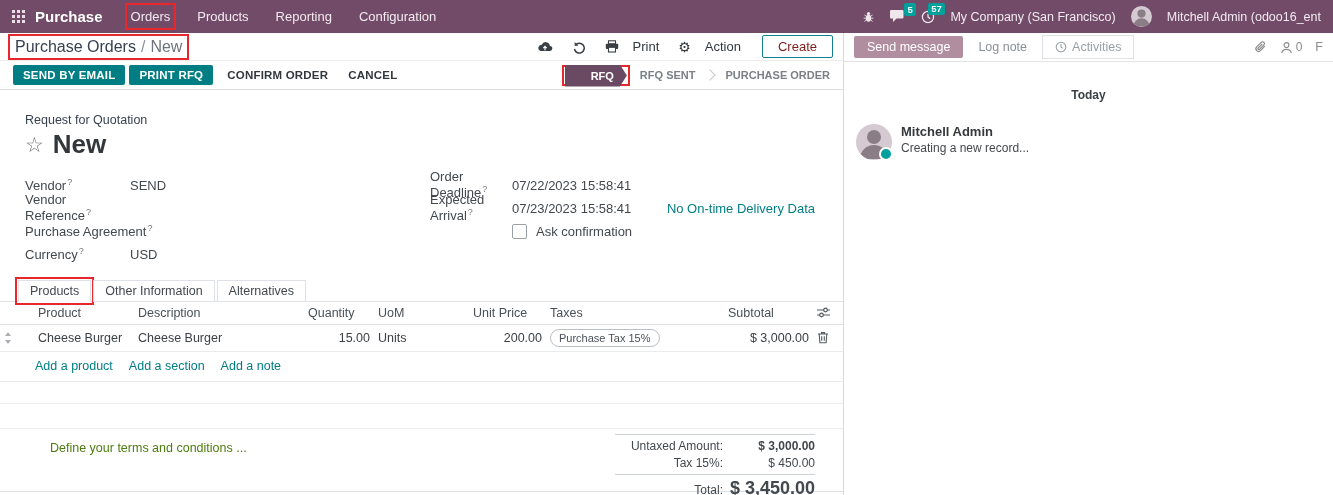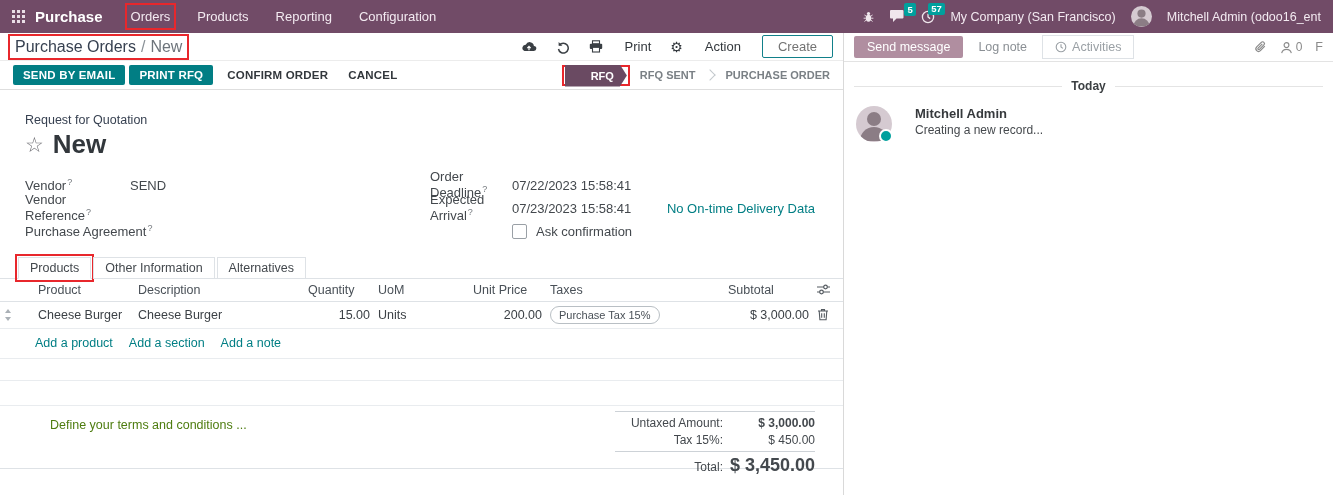--- a/index.html
+++ b/index.html
@@ -23,23 +23,23 @@
   .main{display:flex;height:462px;}
   .left-pane{width:843px;flex:0 0 843px;display:flex;flex-direction:column;background:#fff;}
   .chatter{flex:1;border-left:1px solid #d9d9d9;background:#fff;display:flex;flex-direction:column;overflow:hidden;}
   
   .control-row{height:27px;display:flex;align-items:center;padding:0 10px;border-bottom:1px solid #ececec;}
   .breadcrumb{font-size:16px;outline:2px solid #e8272c;outline-offset:2px;padding:0 3px;margin-left:2px;white-space:nowrap;}
   .bc-parent{color:#374151;cursor:pointer;}
   .bc-sep{color:#8b9298;margin:0 5px;}
   .bc-current{color:#6d747b;}
   .cp-right{margin-left:auto;display:flex;align-items:center;gap:19px;font-size:13px;color:#32373c;}
-  .cp-btn{display:flex;align-items:center;gap:22px;cursor:pointer;}
+  .cp-btn{display:flex;align-items:center;gap:14px;cursor:pointer;}
   .gear{font-size:14px;line-height:1;}
-  .create-btn{border:1px solid #11808a;background:#fff;color:#737373;font-size:13px;
+  .create-btn{border:1px solid #11808a;background:#fff;color:#7f1d1d;font-size:13px;
               padding:3px 15px;border-radius:2px;cursor:pointer;font-family:inherit;margin-left:2px;}
   
   .status-row{height:28px;display:flex;align-items:center;padding-left:13px;border-bottom:1px solid #dedede;}
   .btn-teal{background:#017E84;color:#fff;font-weight:bold;font-size:11.5px;padding:4px 10px;
             margin-right:4px;border-radius:2px;cursor:pointer;letter-spacing:.2px;}
   .btn-flat{color:#32373c;font-weight:bold;font-size:11.5px;padding:4px 10px;cursor:pointer;letter-spacing:.2px;}
   .steps{margin-left:auto;display:flex;align-items:center;margin-right:8px;}
   .ann-rfq{outline:2px solid #e8272c;outline-offset:1px;margin-right:8px;}
   .step-pill{background:#6a4a62;color:#fff;font-size:11px;font-weight:bold;padding:5px 13px 5px 26px;
              clip-path:polygon(0 0,calc(100% - 7px) 0,100% 50%,calc(100% - 7px) 100%,0 100%);cursor:pointer;}
@@ -97,24 +97,24 @@
   
   .chat-head{height:28px;display:flex;align-items:center;padding:0 10px;border-bottom:1px solid #e3e3e3;}
   .send-btn{background:#b08ea0;color:#fff;font-size:12.5px;padding:4px 13px;border:none;
             border-radius:2px;cursor:pointer;font-family:inherit;}
   .lognote-btn{color:#8a8f94;font-size:12.5px;margin-left:15px;cursor:pointer;}
   .activities-btn{margin-left:15px;display:flex;align-items:center;gap:5px;color:#9aa0a5;font-size:12.5px;
                   border:1px solid #dee2e6;background:#fff;padding:4px 12px;cursor:pointer;}
   .chat-tools{margin-left:auto;display:flex;align-items:center;gap:13px;color:#8a8a8a;}
   .follower{display:flex;align-items:center;gap:3px;font-size:12px;cursor:pointer;}
   .follow-partial{font-size:12.5px;cursor:pointer;}
-  .date-divider{margin:17px 10px 0;display:flex;align-items:center;gap:9px;}
+  .date-divider{margin:17px 10px 0;display:flex;align-items:center;gap:9px;flex-direction:column;}
   .date-divider .line{flex:1;height:1px;background:#e4e4e4;}
   .date-divider .dtxt{font-size:12px;font-weight:bold;color:#3c4043;}
-  .message{margin:13px 12px;display:flex;gap:23px;}
+  .message{margin:13px 12px;display:flex;gap:9px;}
   .avatar{width:36px;height:36px;border-radius:50%;background:#d5cad1;position:relative;flex:0 0 auto;}
   .avatar svg{border-radius:50%;}
   .status-dot{position:absolute;right:-1px;bottom:-1px;width:10px;height:10px;border-radius:50%;
               background:#00A09D;border:2px solid #fff;}
   .msg-author{font-size:13px;font-weight:bold;color:#36393c;}
   .msg-body{font-size:12px;color:#45494d;margin-top:2px;}
 </style>
 </head>
 <body>
 
@@ -242,20 +242,24 @@
             <span class="flabel"><span>Vendor</span><sup>?</sup></span>
             <span class="fval">SEND</span>
           </div>
           <div class="frow">
             <span class="flabel"><span>Vendor Reference</span><sup>?</sup></span>
             <span class="fval"></span>
           </div>
           <div class="frow">
             <span class="flabel" style="flex-basis:130px;width:130px;"><span>Purchase Agreement</span><sup>?</sup></span>
             <span class="fval"></span>
+          </div>
+          <div class="frow">
+            <span class="flabel"><span>Currency</span><sup>?</sup></span>
+            <span class="fval">USD</span>
           </div>
         </div>
         <div class="fcol2">
           <div class="frow">
             <span class="flabel"><span>Order Deadline</span><sup>?</sup></span>
             <span class="fval">07/22/2023 15:58:41</span>
           </div>
           <div class="frow">
             <span class="flabel"><span>Expected Arrival</span><sup>?</sup></span>
             <span class="fval">07/23/2023 15:58:41</span>

